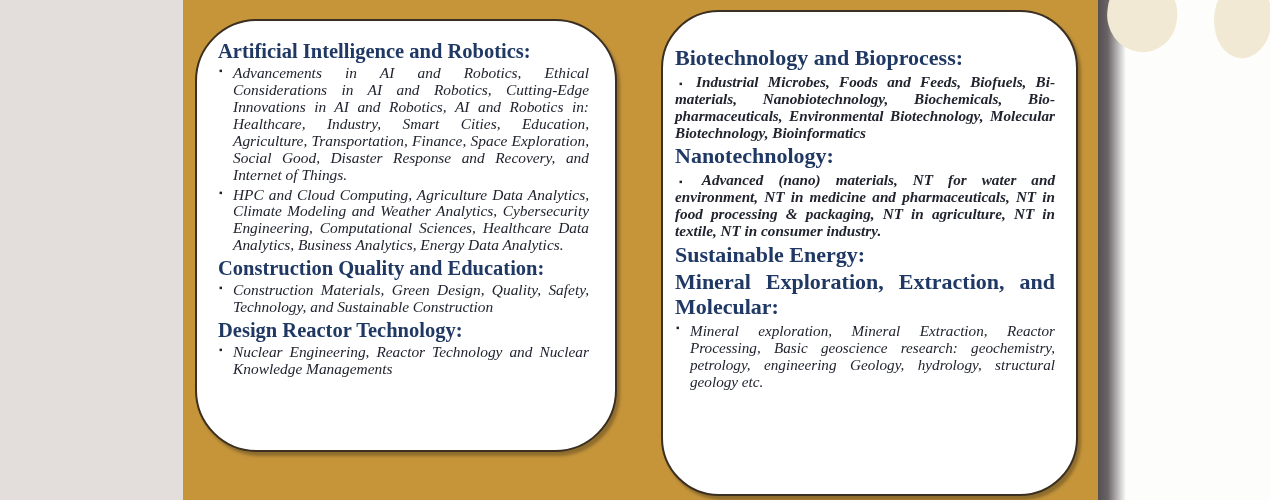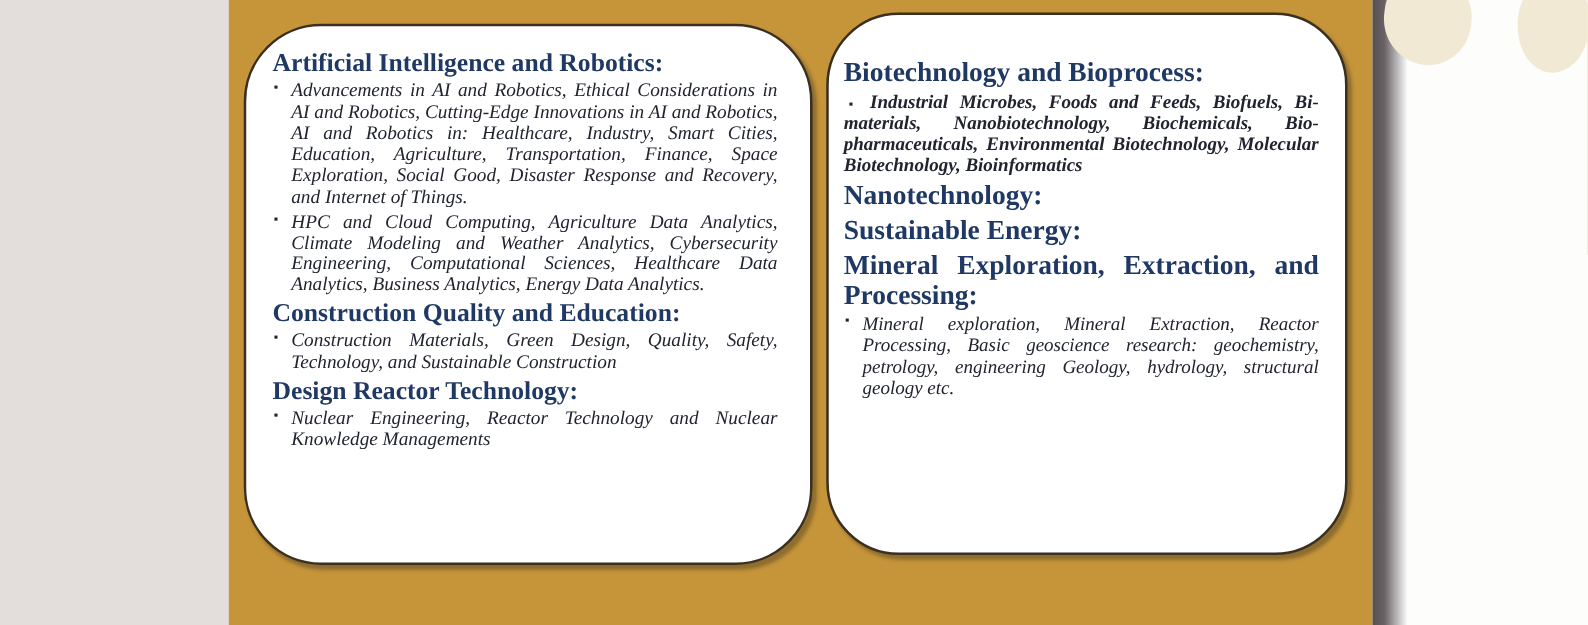--- a/index.html
+++ b/index.html
@@ -21,25 +21,25 @@
   .blob{position:absolute;background:#F1E9D4;}
   .blob-a{left:1107px;top:-20px;width:70px;height:72px;border-radius:46% 50% 52% 56%;transform:rotate(8deg);}
   .blob-b{left:1214px;top:-18px;width:58px;height:76px;border-radius:55% 42% 58% 46%;transform:rotate(-6deg);}
   
   .panel{
     position:absolute;box-sizing:border-box;background:#FFFFFF;
     border:2px solid #3A2F20;
     box-shadow:3px 4px 3px rgba(75,60,30,0.45);
   }
   .panel-left{
-    left:195px;top:19px;width:455px;height:433px;border-radius:62px;
+    left:195px;top:19px;width:422px;height:433px;border-radius:62px;
     padding:18px 26px 0 21px;
   }
   .panel-right{
-    left:661px;top:10px;width:417px;height:434px;border-radius:58px;
+    left:661px;top:10px;width:417px;height:486px;border-radius:58px;
     padding:31px 21px 0 12px;
   }
   .hd{
     margin:1px 0 1px;color:#1F3864;font-weight:bold;
     text-align:justify;line-height:1.12;
   }
   .panel-left .hd{font-size:20.5px;}
   .panel-right .hd{font-size:22px;margin-top:3px;}
   .bl{
     margin:2px 0 3px;color:#21242F;font-style:italic;
@@ -82,22 +82,23 @@
     </section>
   </div>
 
   <div class="panel panel-right">
     <section class="sec">
       <h2 class="hd">Biotechnology and Bioprocess:</h2>
       <p class="bl flow"><span class="sq">▪</span><span class="tx">Industrial Microbes, Foods and Feeds, Biofuels, Bi-materials, Nanobiotechnology, Biochemicals, Bio-pharmaceuticals, Environmental Biotechnology, Molecular Biotechnology, Bioinformatics</span></p>
     </section>
     <section class="sec">
       <h2 class="hd">Nanotechnology:</h2>
+      <p class="bl flow"><span class="sq">▪</span><span class="tx">Advanced (nano) materials, NT for water and environment, NT in medicine and pharmaceuticals, NT in food processing &amp; packaging, NT in agriculture, NT in textile, NT in consumer industry.</span></p>
     </section>
     <section class="sec">
       <h2 class="hd">Sustainable Energy:</h2>
     </section>
     <section class="sec">
-      <h2 class="hd">Mineral Exploration, Extraction, and Processing:</h2>
+      <h2 class="hd">Mineral Exploration, Extraction, and Molecular:</h2>
       <p class="bl hang"><span class="sq">▪</span><span class="tx">Mineral exploration, Mineral Extraction, Reactor Processing, Basic geoscience research: geochemistry, petrology, engineering Geology, hydrology, structural geology etc.</span></p>
     </section>
   </div>
 </div>
 
 </body></html>

